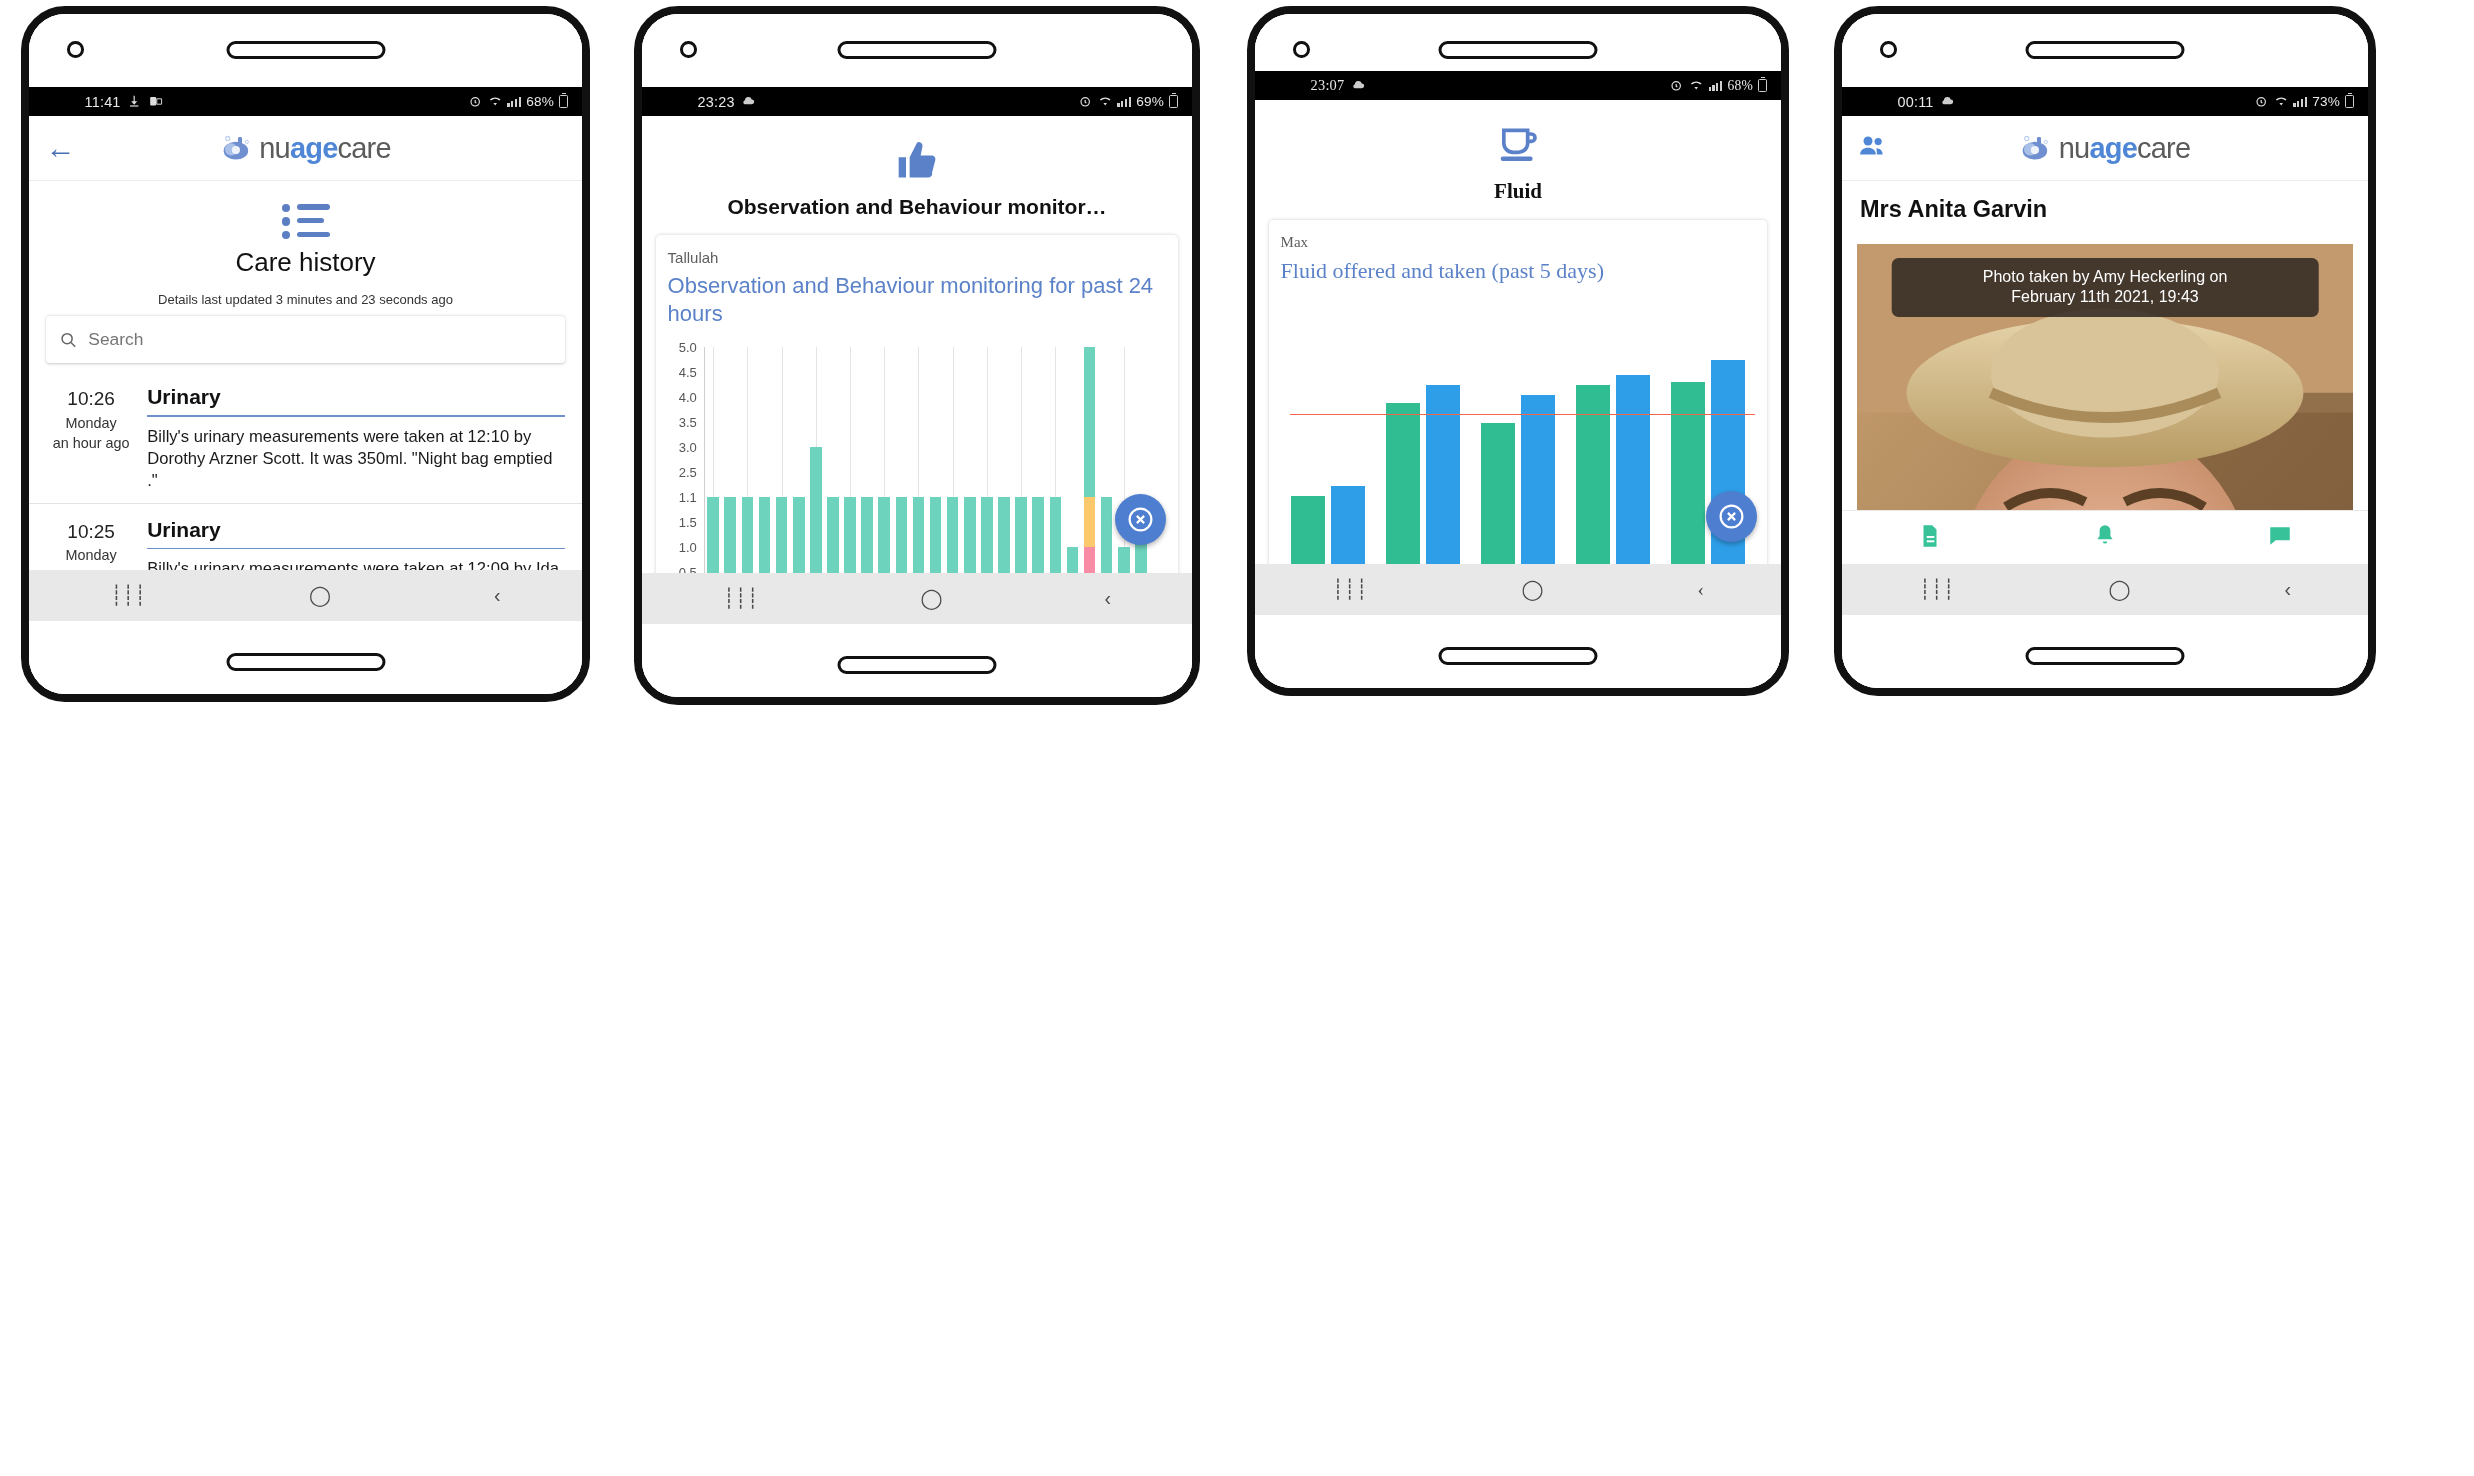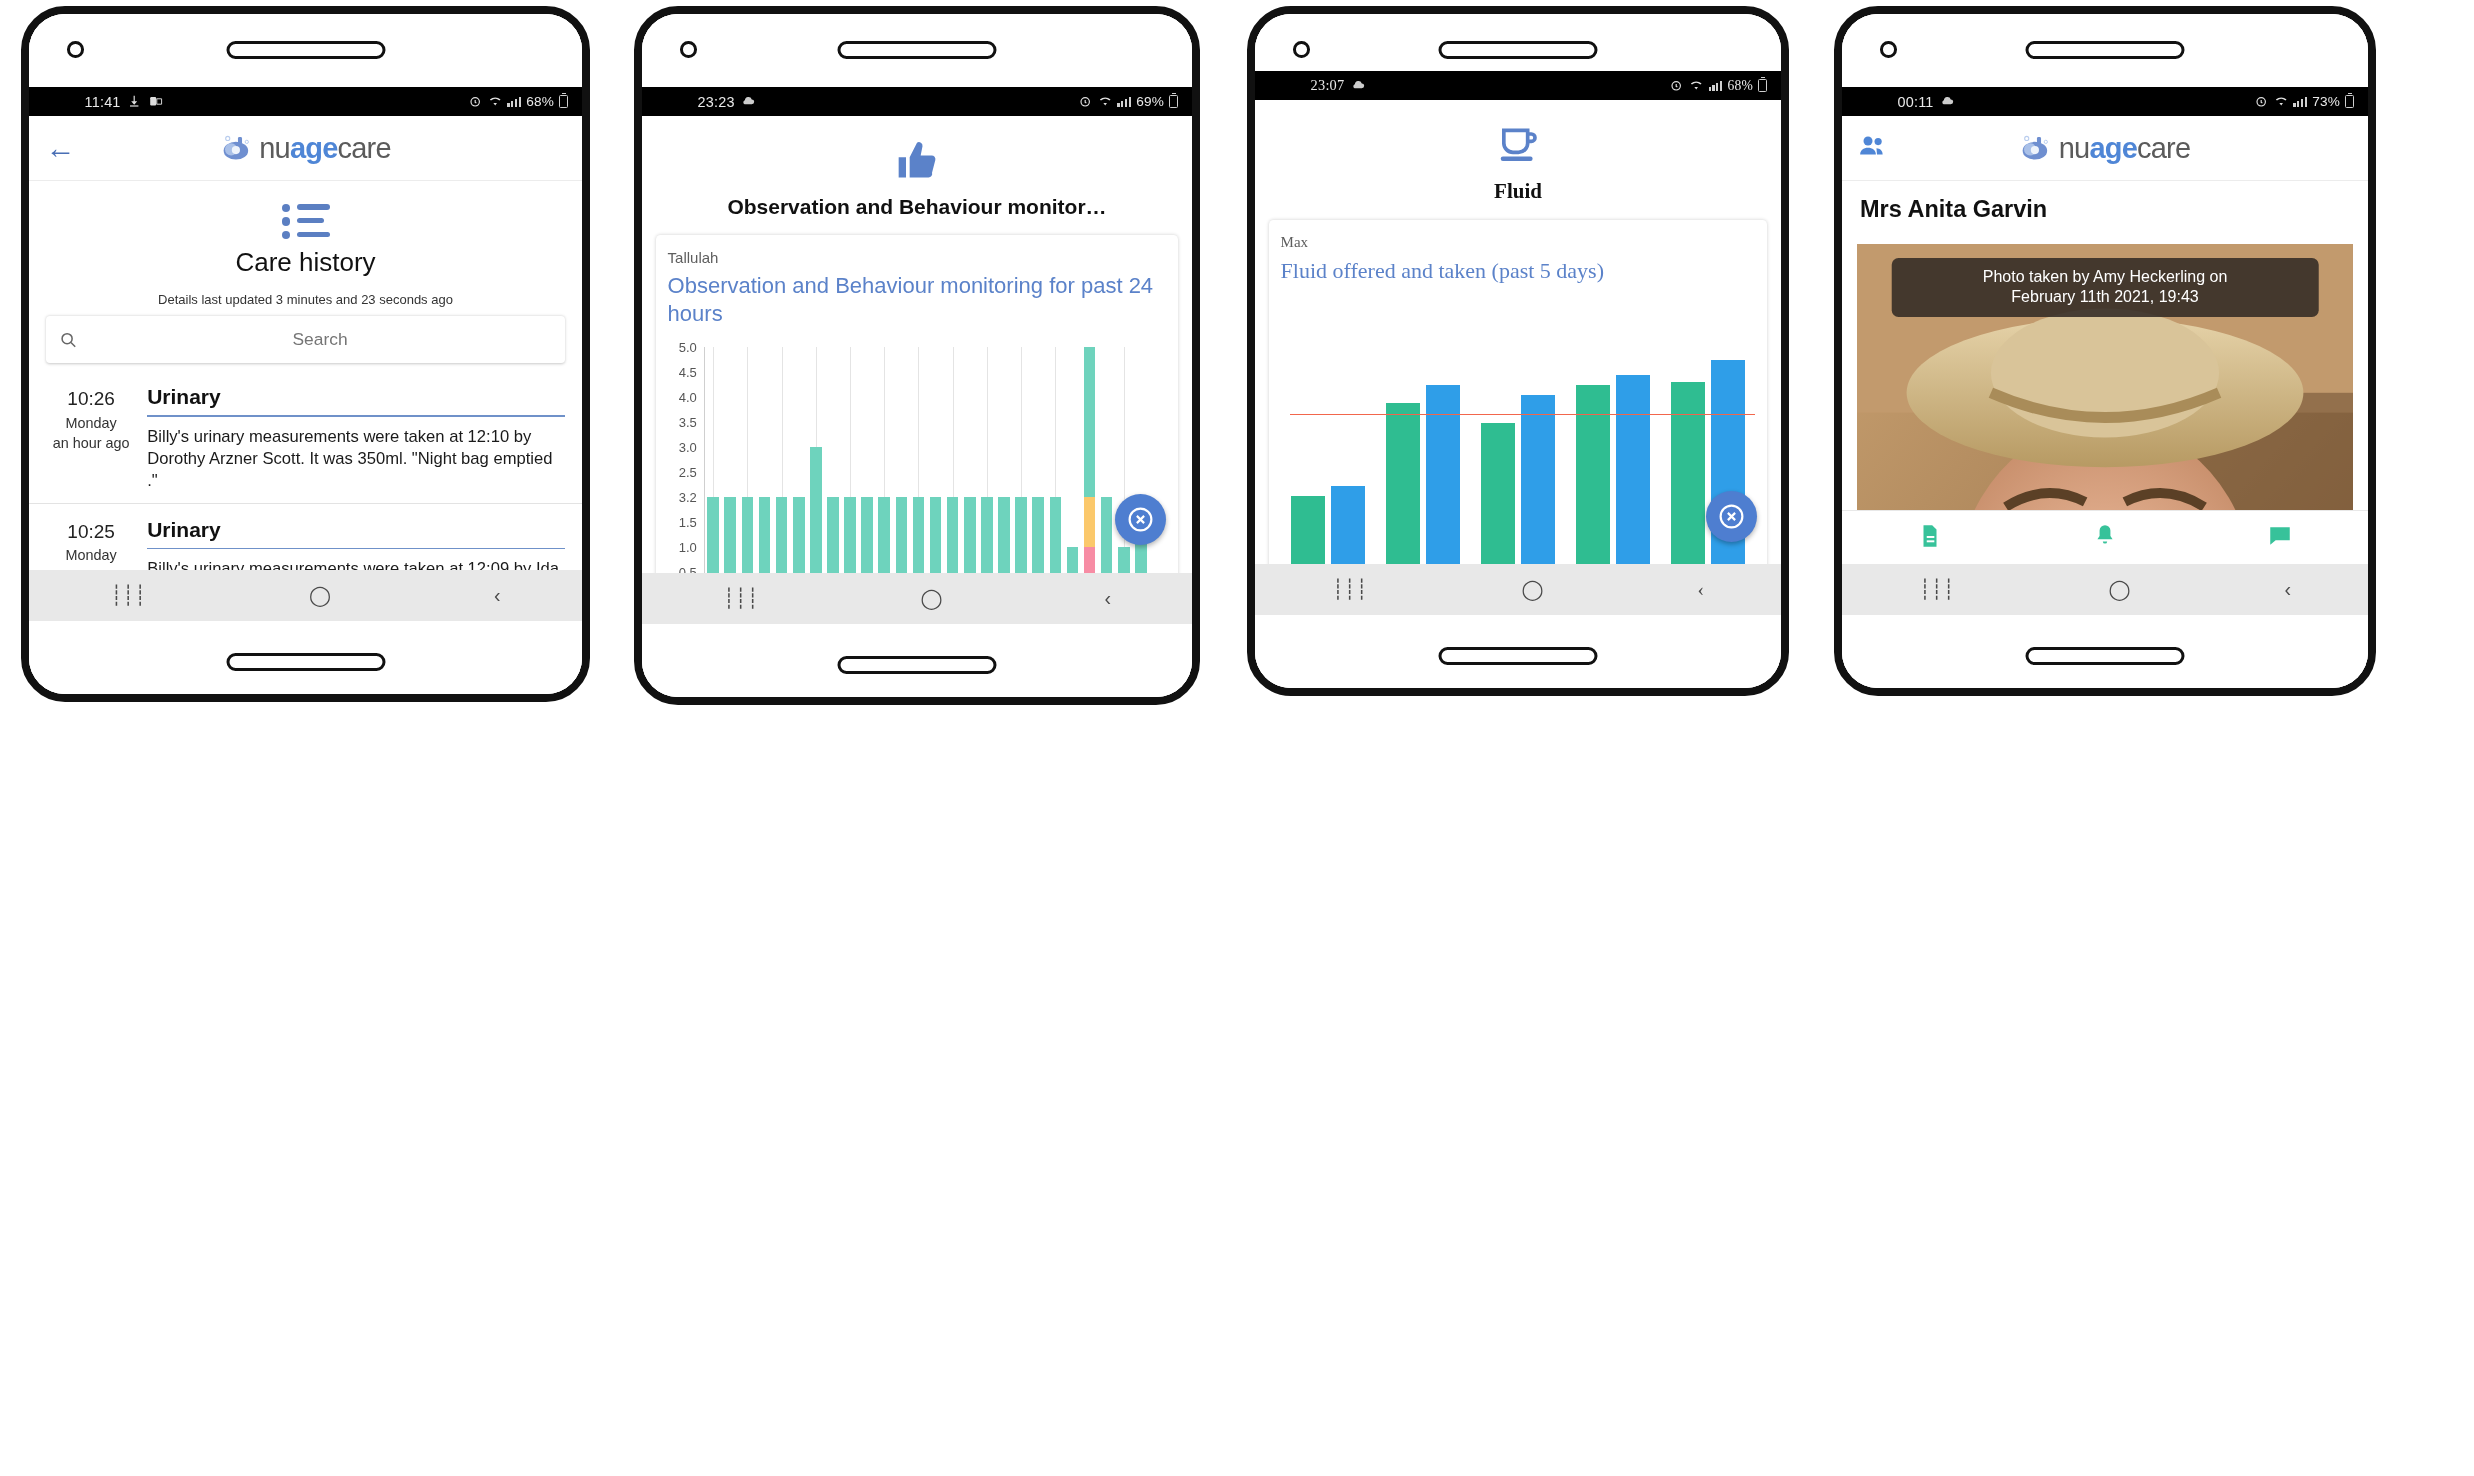--- a/index.html
+++ b/index.html
@@ -96,21 +96,21 @@
   .updated { text-align:center; font-size:13px; color:#333; margin-top:13.6px; }
   .search-wrap { padding: 9px 16.6px 0 16.6px; }
   .search-box {
     display:flex; align-items:center; gap:10.6px;
     height:47px; border-radius:3.8px; background:#fff;
     box-shadow: 0 0.8px 3px rgba(0,0,0,.22); padding: 0 13.6px;
   }
   .search-box .mag { font-size:19px; color:#666; }
   .search-box input {
     border:0; outline:0; font-size:17.4px; color:#9a9a9a;
-    font-family:"Liberation Sans", sans-serif; width:100%; background:transparent;text-align:center;
+    font-family:"Liberation Sans", sans-serif; width:100%; background:transparent;
   }
   .hist { margin-top:9px; }
   .hist-row { display:flex; padding: 13.6px 16.6px 10.6px 16.6px; border-bottom:0.8px solid #e3e3e3; }
   .hist-time { width:91px; text-align:center; flex:0 0 91px; padding-top:3px; }
   .hist-time .t  { font-size:19px; color:#222; }
   .hist-time .d  { font-size:14.4px; color:#333; margin-top:4.5px; }
   .hist-time .a  { font-size:14.4px; color:#333; margin-top:4.5px; }
   .hist-main { flex:1; padding-left:10.6px; }
   .hist-head { font-size:21px; font-weight:700; color:#111; padding-bottom:6px; }
   .hist-rule { height:1.5px; background:#6f91c9; margin-bottom:9px; }
@@ -369,21 +369,21 @@
         <div class="card">
           <div class="card-sub">Tallulah</div>
           <div class="card-title">Observation and Behaviour monitoring for past 24 hours</div>
 
           <div class="obs-chart">
             <div class="obs-yaxis" id="obs-y">
                 <div class="obs-ytick" style="top: 100%;">0</div>
                 <div class="obs-ytick" style="top: 90%;">0.5</div>
                 <div class="obs-ytick" style="top: 80%;">1.0</div>
                 <div class="obs-ytick" style="top: 70%;">1.5</div>
-                <div class="obs-ytick" style="top: 60%;">3.2</div>
+                <div class="obs-ytick" style="top: 60%;">1.1</div>
                 <div class="obs-ytick" style="top: 50%;">2.5</div>
                 <div class="obs-ytick" style="top: 40%;">3.0</div>
                 <div class="obs-ytick" style="top: 30%;">3.5</div>
                 <div class="obs-ytick" style="top: 20%;">4.0</div>
                 <div class="obs-ytick" style="top: 10%;">4.5</div>
                 <div class="obs-ytick" style="top: 0%;">5.0</div>
               </div>
             <div class="obs-plot">
               <div id="obs-grid-host" style="position:absolute;inset:0;">
                   <div class="obs-grid" style="left: 1.85185%;"></div>

